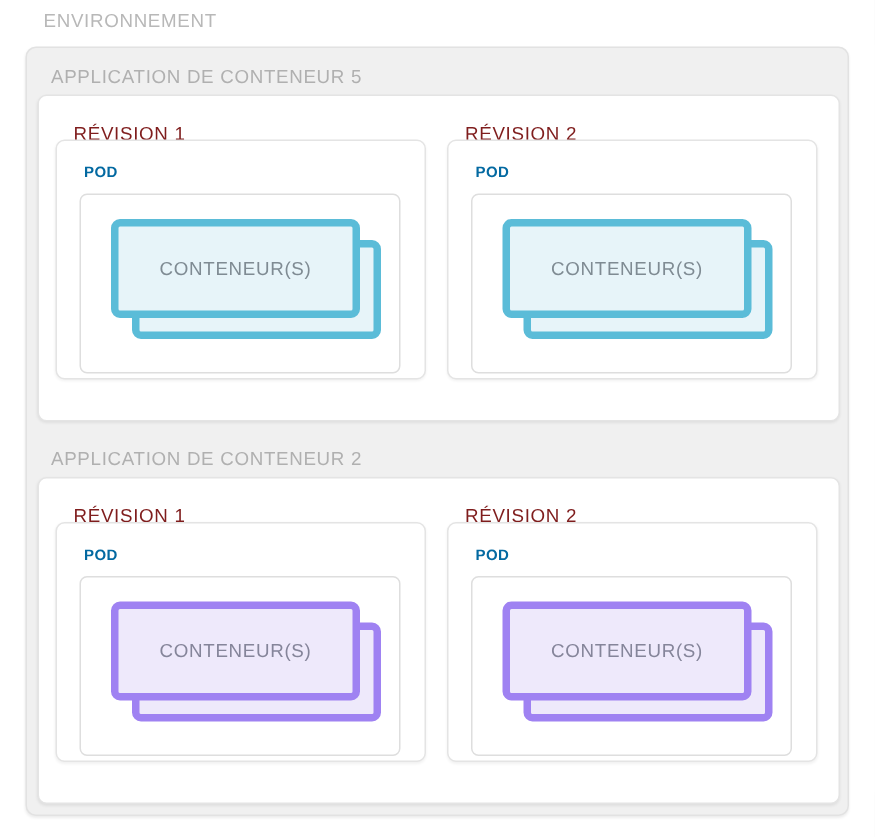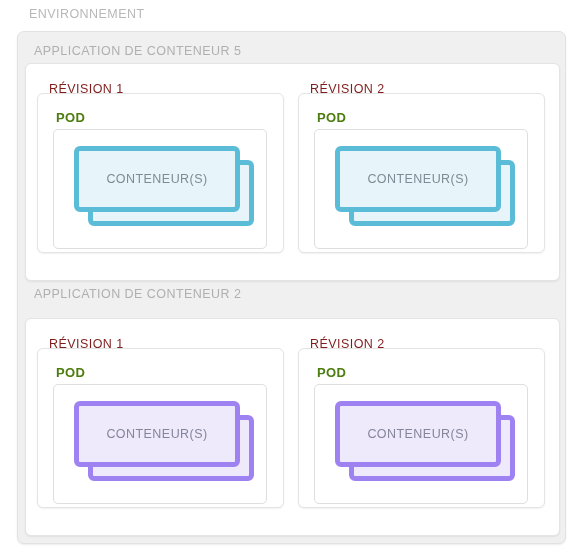--- a/index.html
+++ b/index.html
@@ -47,21 +47,21 @@
 
   
   .app-label {
     position: absolute;
     font-size: 12.5px;
     letter-spacing: 0.45px;
     color: #b0b0b0;
     white-space: nowrap;
   }
   .app-label.app1 { left: 34px; top: 44px; }
-  .app-label.app2 { left: 34px; top: 287px; }
+  .app-label.app2 { left: 34px; top: 299px; }
 
   
   .app-box {
     position: absolute;
     left: 25px;
     width: 535px;
     box-sizing: border-box;
     background: #ffffff;
     border: 1px solid #e4e4e4;
     border-radius: 6px;
@@ -87,24 +87,24 @@
     box-sizing: border-box;
     background: #ffffff;
     border: 1px solid #e4e4e4;
     border-radius: 6px;
     box-shadow: 0 1px 2px rgba(0,0,0,0.06);
   }
 
   
   .pod-label {
     position: absolute;
-    font-size: 13px;
+    font-size: 10px;
     font-weight: bold;
     letter-spacing: 0.3px;
-    color: #4d7c0f;
+    color: #0369a1;
     white-space: nowrap;
   }
   .pod-box {
     position: absolute;
     width: 214px;
     height: 120px;
     box-sizing: border-box;
     background: #ffffff;
     border: 1px solid #dedede;
     border-radius: 5px;

